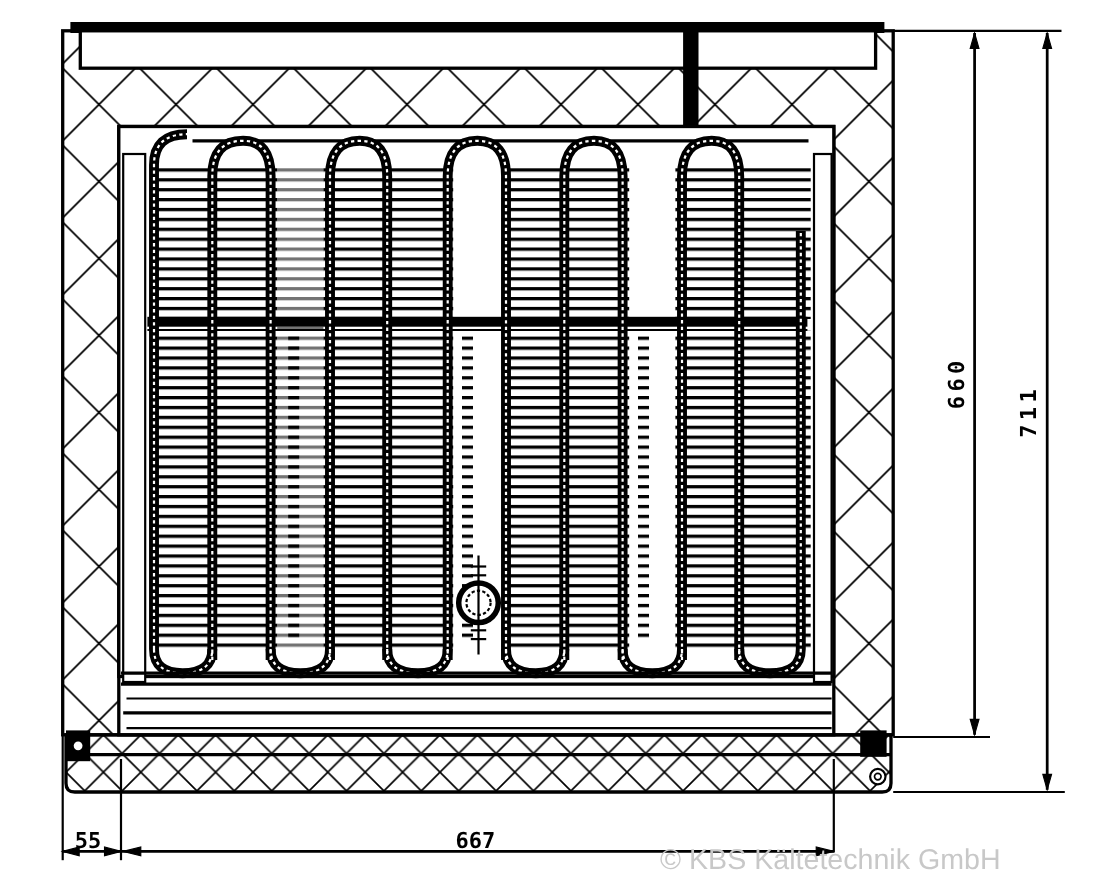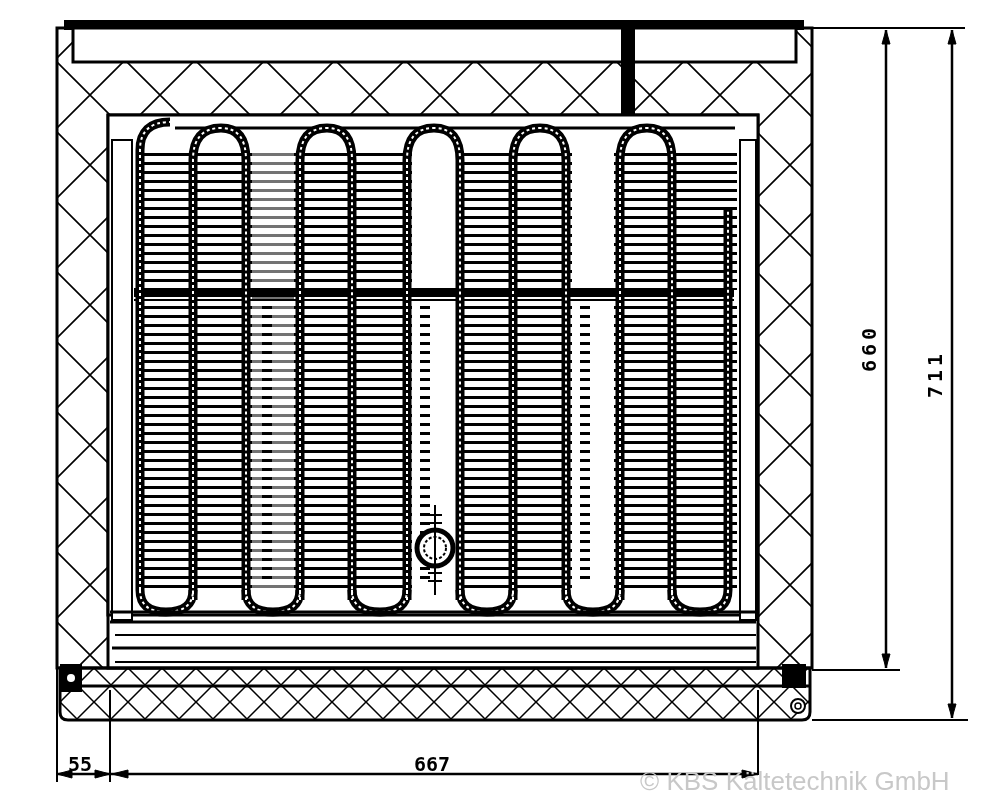--- a/index.html
+++ b/index.html
@@ -1,19 +1,19 @@
 <!DOCTYPE html>
 <html><head>
   <meta charset="utf-8">
   <style>
     html, body { margin: 0; padding: 0; background: #ffffff; }
     body { width: 999px; height: 800px; overflow: hidden; position: relative; font-family: "DejaVu Sans", sans-serif; }
     #drawing { position: absolute; left: 0; top: 0; width: 999px; height: 800px; }
     .dim-label { font-family: "DejaVu Sans Mono", monospace; font-weight: bold; fill: #000; }
-    .copyright { position: absolute; left: 640px; top: 766px; font-family: "Liberation Sans", sans-serif; font-size: 26px; color: #c8c8c8; letter-spacing: 0px; white-space: nowrap; }
+    .copyright { position: absolute; left: 600px; top: 766px; font-family: "Liberation Sans", sans-serif; font-size: 26px; color: #c8c8c8; letter-spacing: 0px; white-space: nowrap; }
   </style>
 </head>
 <body>
 
 <svg id="drawing" viewBox="0 0 999 800" xmlns="http://www.w3.org/2000/svg">
   <defs>
     <pattern id="hatch" patternUnits="userSpaceOnUse" width="70" height="70" x="55" y="60">
       <path d="M0,0 L70,70 M70,0 L0,70" stroke="#000" stroke-width="1.6" fill="none"></path>
     </pattern>
     <pattern id="hatchSmall" patternUnits="userSpaceOnUse" width="34" height="34" x="60" y="668">

